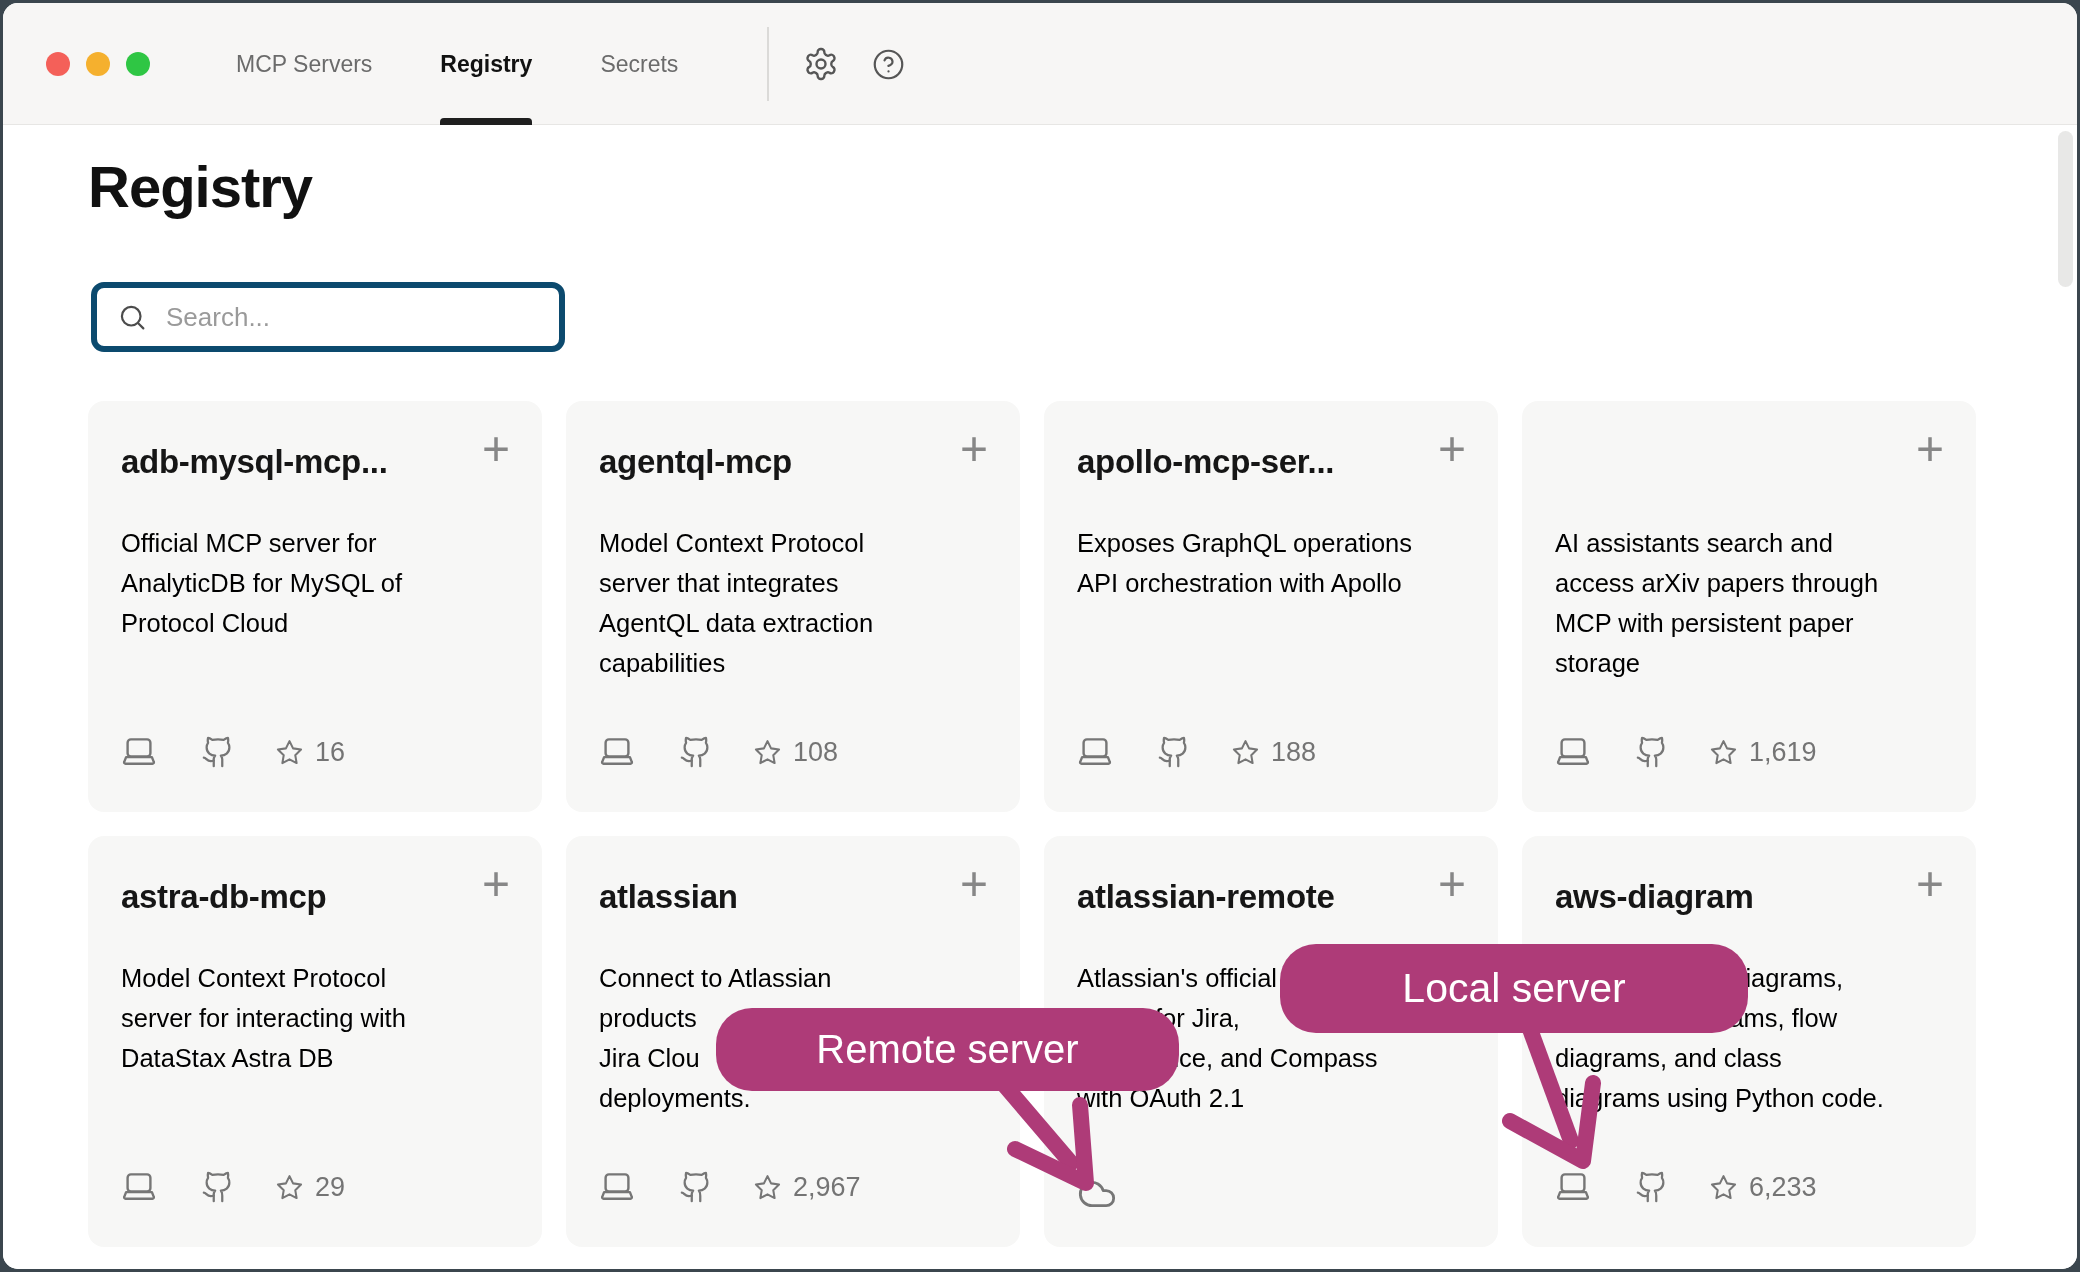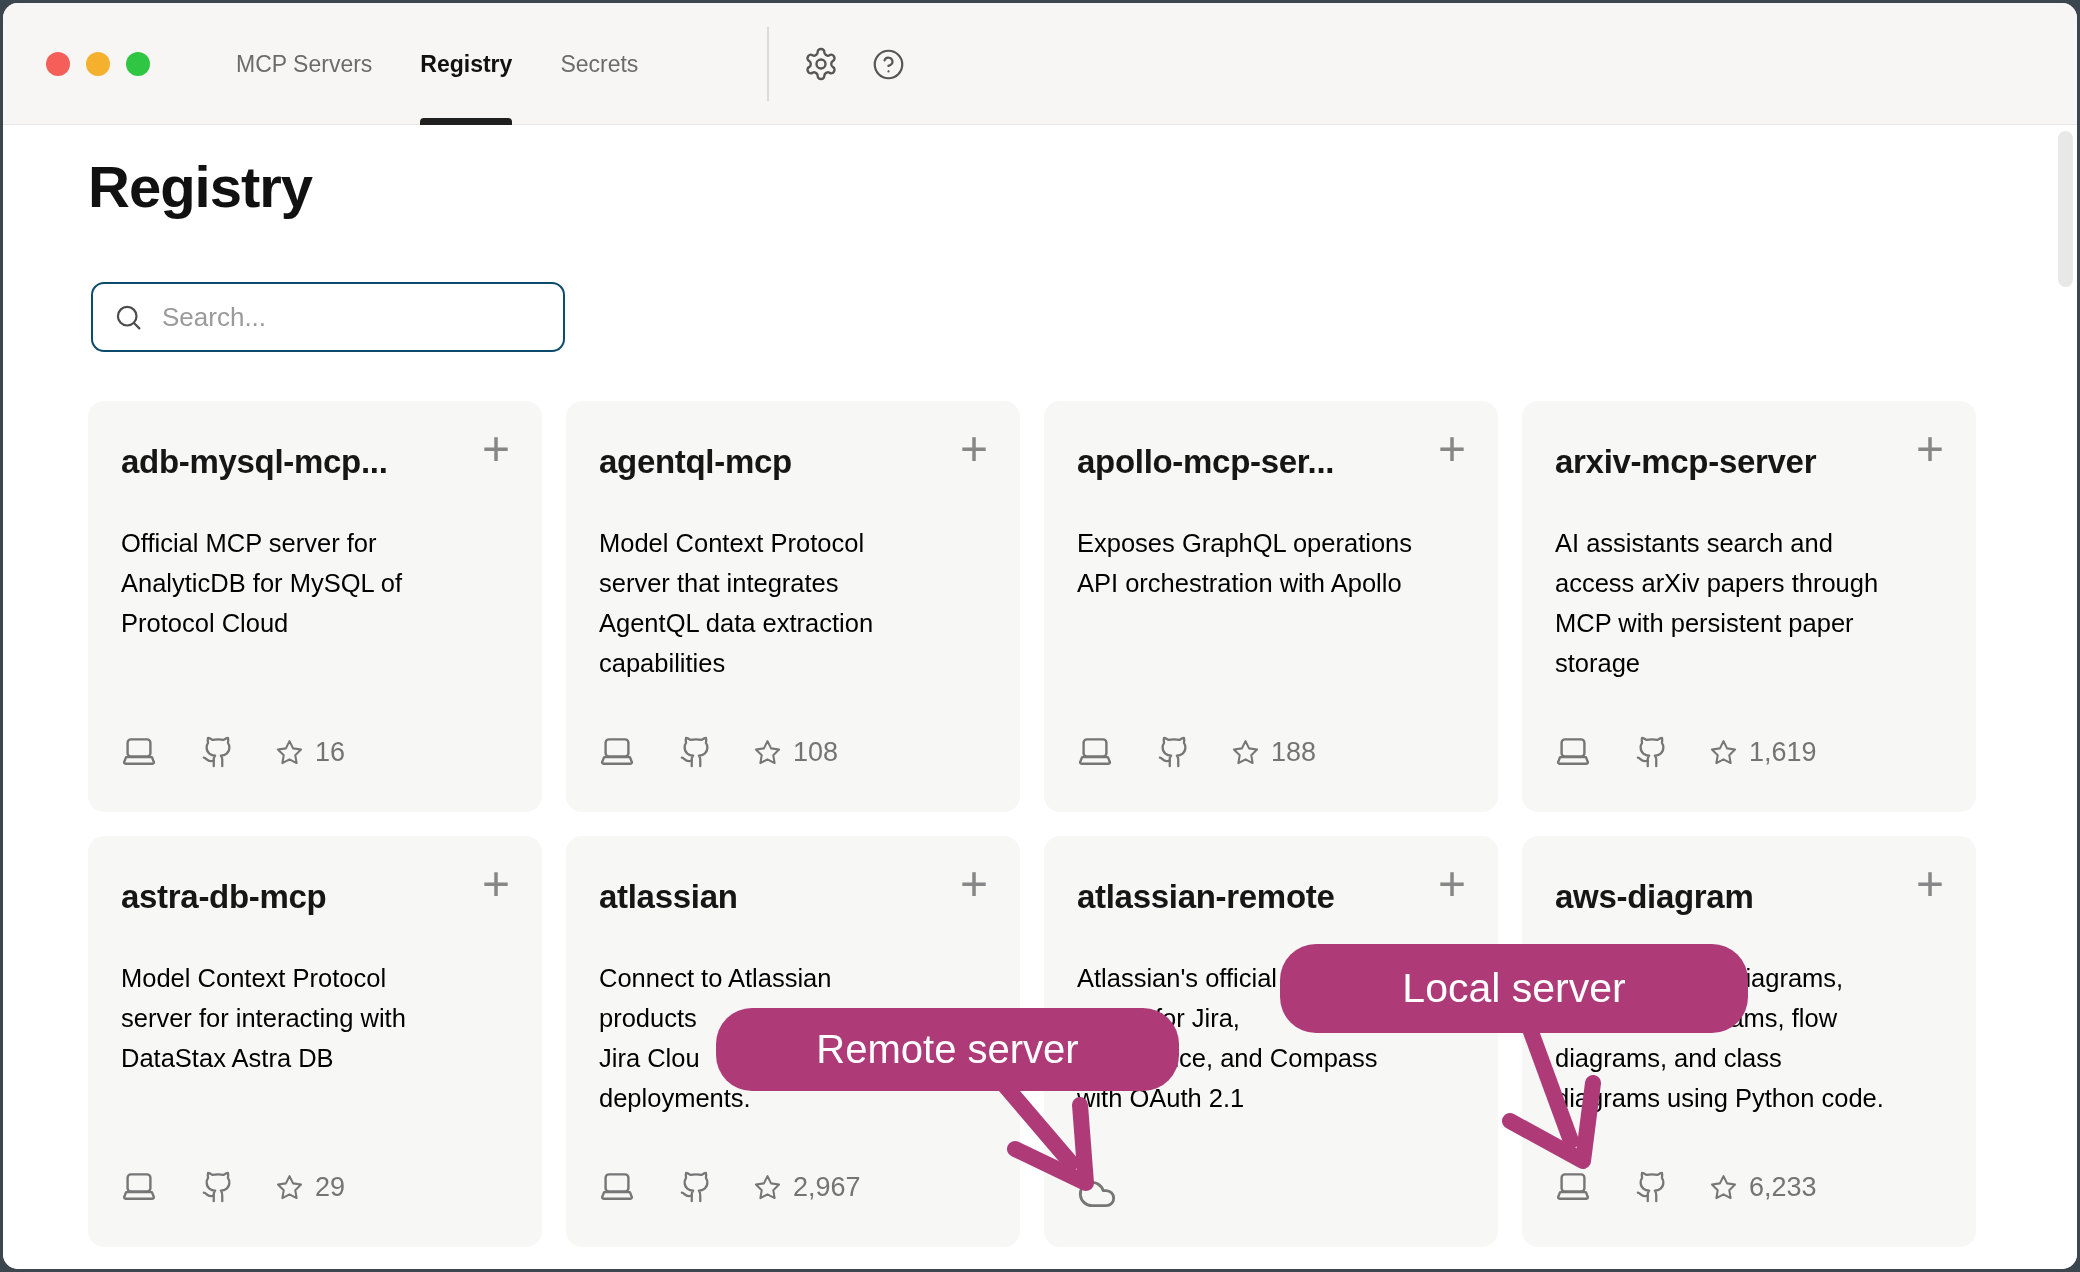--- a/index.html
+++ b/index.html
@@ -8,34 +8,34 @@
   .screen{ position:relative; width:2080px; height:1272px; background:#3b464e; overflow:hidden; }
   .window{ position:absolute; inset:3px; background:#ffffff; border-radius:15px; overflow:hidden; }
 
   
   .titlebar{ position:absolute; left:0; top:0; right:0; height:122px; background:#f7f6f5; border-bottom:1px solid #e7e6e4; }
   .traffic{ position:absolute; left:43px; top:49px; display:flex; gap:16px; }
   .tl{ width:24px; height:24px; border-radius:50%; display:inline-block; }
   .tl.red{ background:#f46059; }
   .tl.yellow{ background:#f5b02e; }
   .tl.green{ background:#2fc644; }
-  .tabs{ position:absolute; left:233px; top:0; height:122px; display:flex; gap:48px; align-items:stretch; }
+  .tabs{ position:absolute; left:233px; top:0; height:122px; display:flex; gap:68px; align-items:stretch; }
   .tab{ position:relative; display:flex; align-items:center; font-size:23px; color:#6b6b6b; cursor:default; }
   .tab.active{ color:#111; font-weight:700; }
   .tab .underline{ position:absolute; left:0; right:0; bottom:0; height:7px; background:#1f1f1f; border-radius:4px 4px 0 0; }
   .tb-divider{ position:absolute; left:764px; top:24px; height:74px; width:2px; background:#dbdad8; }
   .tb-icon{ position:absolute; top:43px; width:36px; height:36px; background:none; border:none; color:#565656; }
   .tb-icon svg{ width:100%; height:100%; }
   .tb-icon.gear{ left:800px; }
   .tb-icon.help{ left:869px; top:45px; width:33px; height:33px; }
 
   
   main{ position:absolute; top:123px; left:0; right:0; bottom:0; background:#fff; }
   h1{ position:absolute; left:85px; top:27px; font-size:58px; font-weight:800; color:#111; letter-spacing:-1px; }
-  .search{ position:absolute; left:88px; top:156px; width:474px; height:70px; background:#fff; border:2px solid #0c4a6e; border-radius:13px; display:flex; align-items:center; padding:0 20px; }
+  .search{ position:absolute; left:88px; top:156px; width:474px; height:70px; background:#fff; border:6px solid #0c4a6e; border-radius:13px; display:flex; align-items:center; padding:0 20px; }
   .search .s-icon{ width:31px; height:31px; color:#4c4c4c; flex:0 0 auto; margin-right:18px; }
   .search .s-icon svg{ width:100%; height:100%; }
   .search input{ border:none; outline:none; background:transparent; font-size:26px; color:#333; width:100%; font-family:inherit; }
   .search input::placeholder{ color:#9a9a9a; }
 
   
   .grid{ position:absolute; left:85px; top:275px; width:1909px; display:grid; grid-template-columns:repeat(4,454px); column-gap:31px; row-gap:33px;gap:24px; }
   .card{ position:relative; width:454px; height:411px; background:#f7f7f6; border-radius:16px; }
   .c-title{ position:absolute; left:33px; top:42px; right:88px; font-size:33px; font-weight:700; color:#161616; white-space:nowrap; overflow:hidden; letter-spacing:-0.3px; }
   .c-add{ position:absolute; right:32px; top:24px; background:none; border:none; font-size:48px; font-weight:400; color:#878787; line-height:1; font-family:inherit; }
@@ -168,21 +168,20 @@
                 <path d="M9 18c-4.51 2-5-2-7-2"></path>
               </svg>
               <svg viewBox="0 0 24 24" fill="none" stroke="currentColor" stroke-width="1.7" stroke-linecap="round" stroke-linejoin="round" class="fi-star-icon">
                 <path d="M12 2.6l2.95 5.98 6.6.96-4.78 4.65 1.13 6.57L12 17.66l-5.9 3.1 1.13-6.57L2.45 9.54l6.6-.96Z"></path>
               </svg>
               <span class="stars">188</span>
             </div>
   </article>
 
   <article class="card">
-    <h3 class="c-title">arxiv-mcp-server</h3>
     <button class="c-add">+</button>
     <div class="c-desc">
               <div>AI assistants search and</div>
               <div>access arXiv papers through</div>
               <div>MCP with persistent paper</div>
               <div>storage</div>
             </div>
     <div class="c-footer">
               <svg viewBox="0 0 24 24" fill="none" stroke="currentColor" stroke-width="1.6" stroke-linecap="round" stroke-linejoin="round" class="fi-laptop-icon">
                 <rect x="4.4" y="3.6" width="15.2" height="11.4" rx="2.2"></rect>

